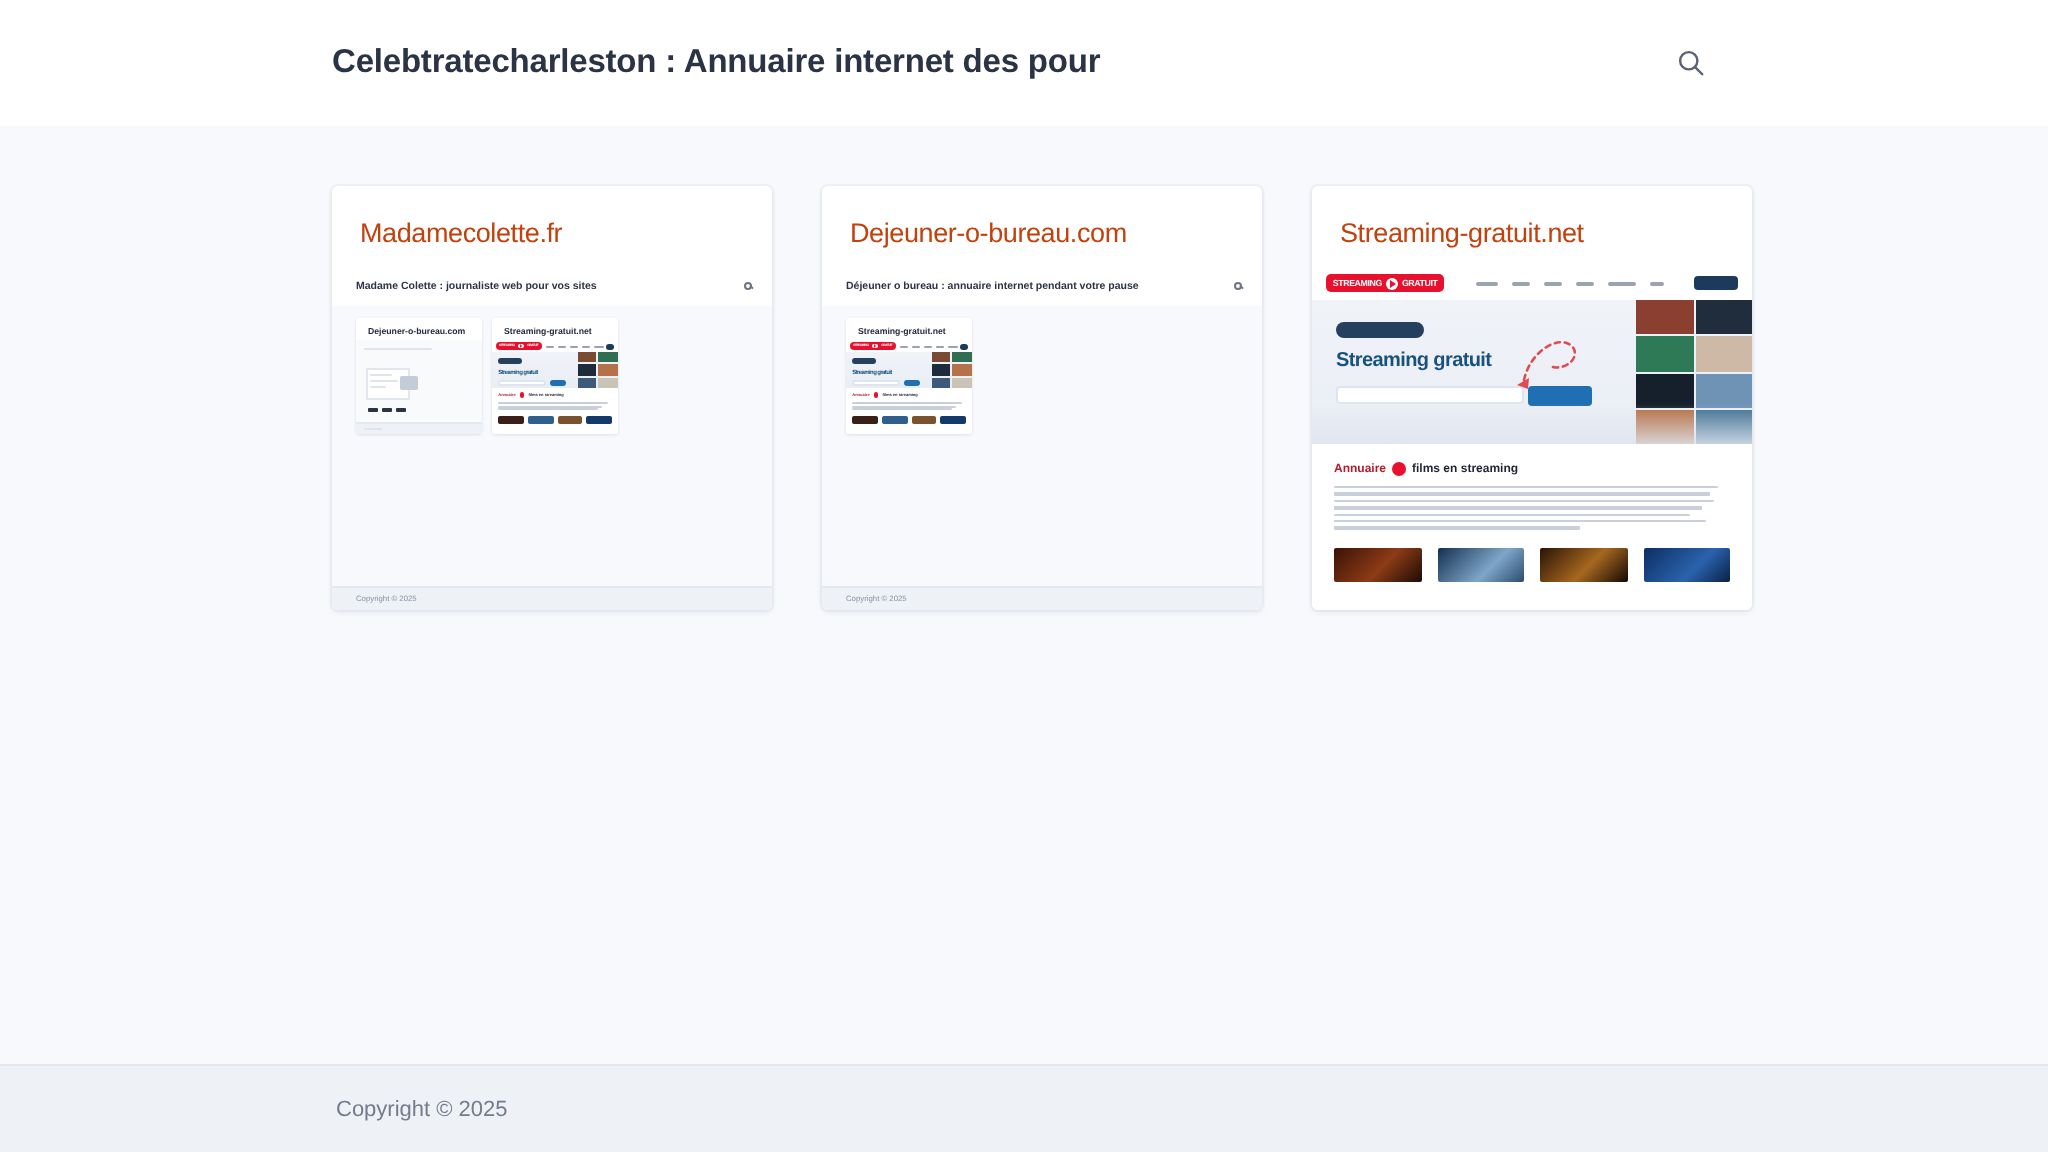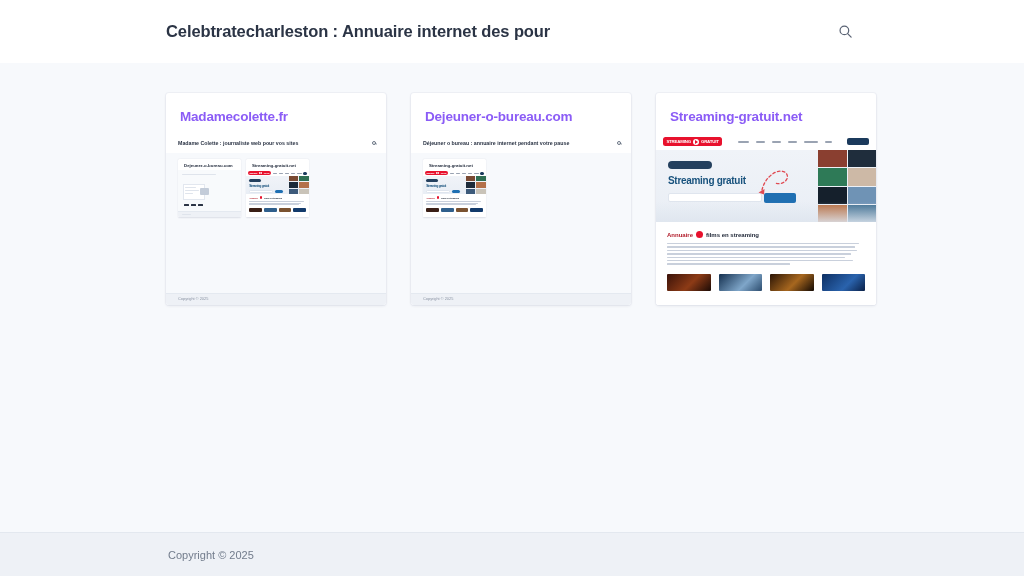--- a/index.html
+++ b/index.html
@@ -37,21 +37,21 @@
     display: flex; gap: 25px; padding-left: 166px;
   }
   .card {
     width: 220px; height: 212px; background: #ffffff;
     border-radius: 3px; overflow: hidden;
     box-shadow: 0 1px 3px rgba(30,45,80,0.09), 0 0 0 1px rgba(30,45,80,0.03);
     display: flex; flex-direction: column;
   }
   .card-title-bar { padding: 16px 14px 9px 14px; }
   .card-title {
-    font-size: 13.5px; font-weight: bold; color: #8b5cf6;
+    font-size: 13.5px; font-weight: normal; color: #c2410c;
     letter-spacing: -0.2px; white-space: nowrap; overflow: hidden;
   }
   .card-preview { flex: 1 1 auto; position: relative; overflow: hidden; }
 
   
   .mini { position: absolute; inset: 0; background: #f7f9fc;
           display: flex; flex-direction: column; }
   .mini-header {
     background: #fff; height: 20px; flex: 0 0 20px;
     display: flex; align-items: center; padding: 0 10px 0 12px;

